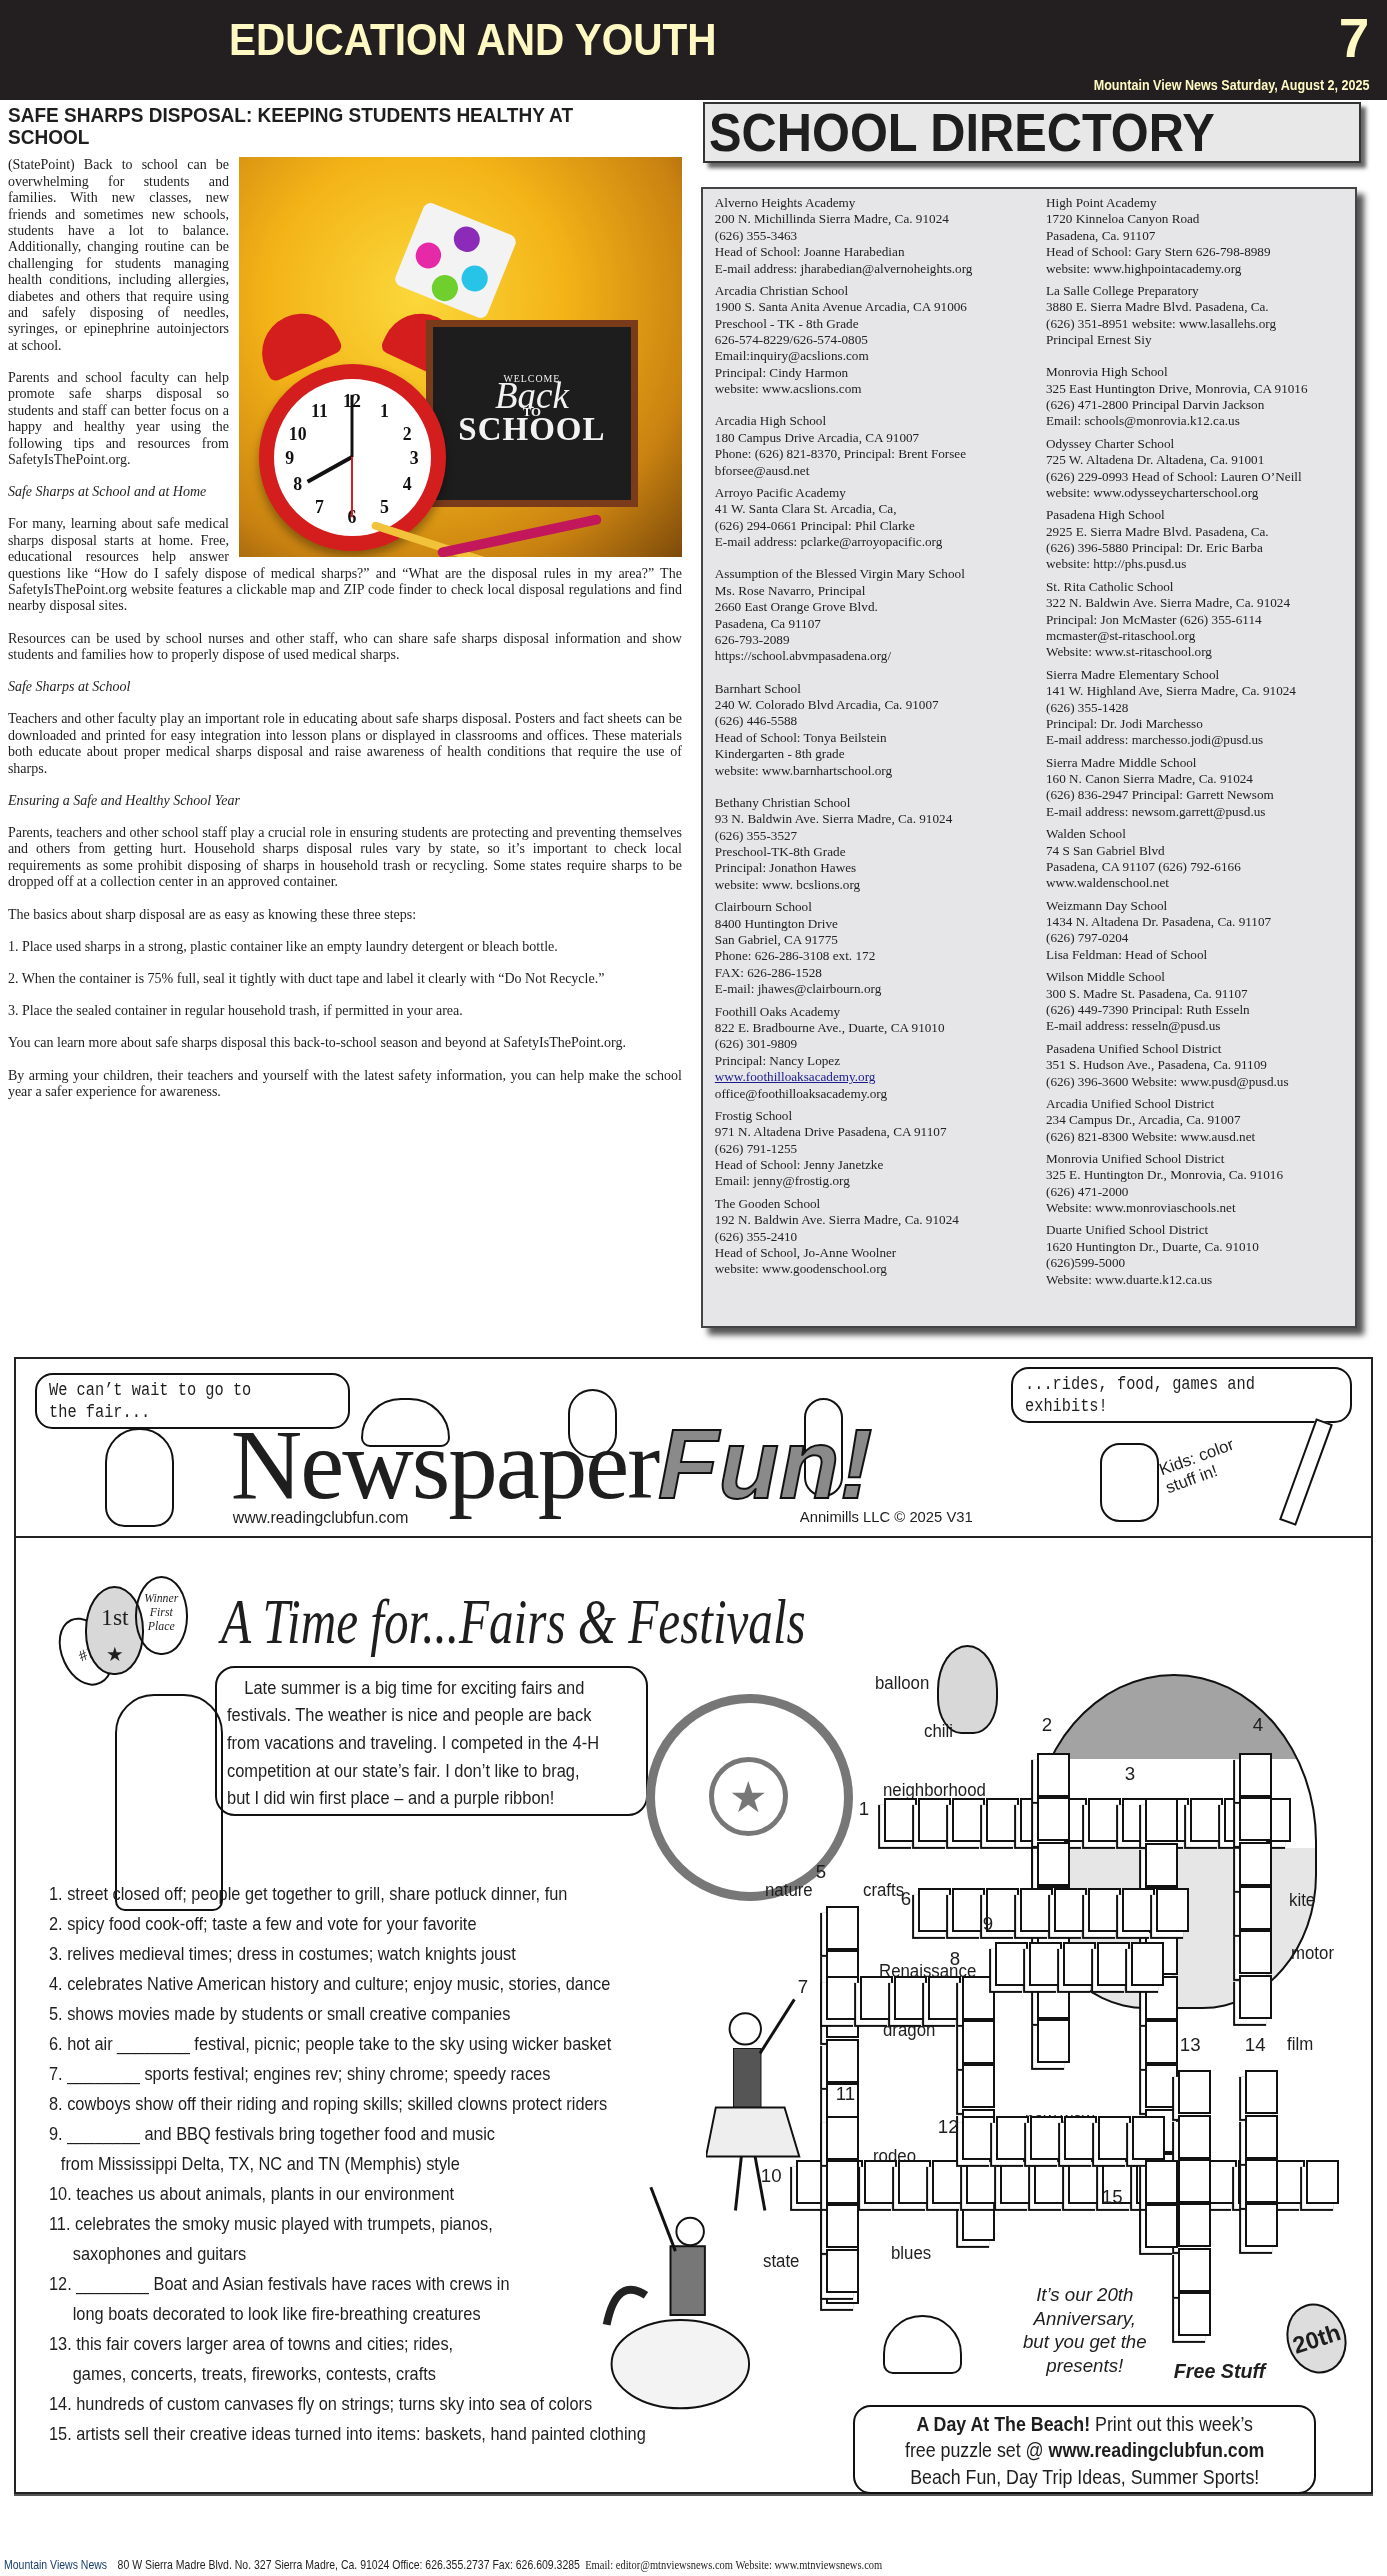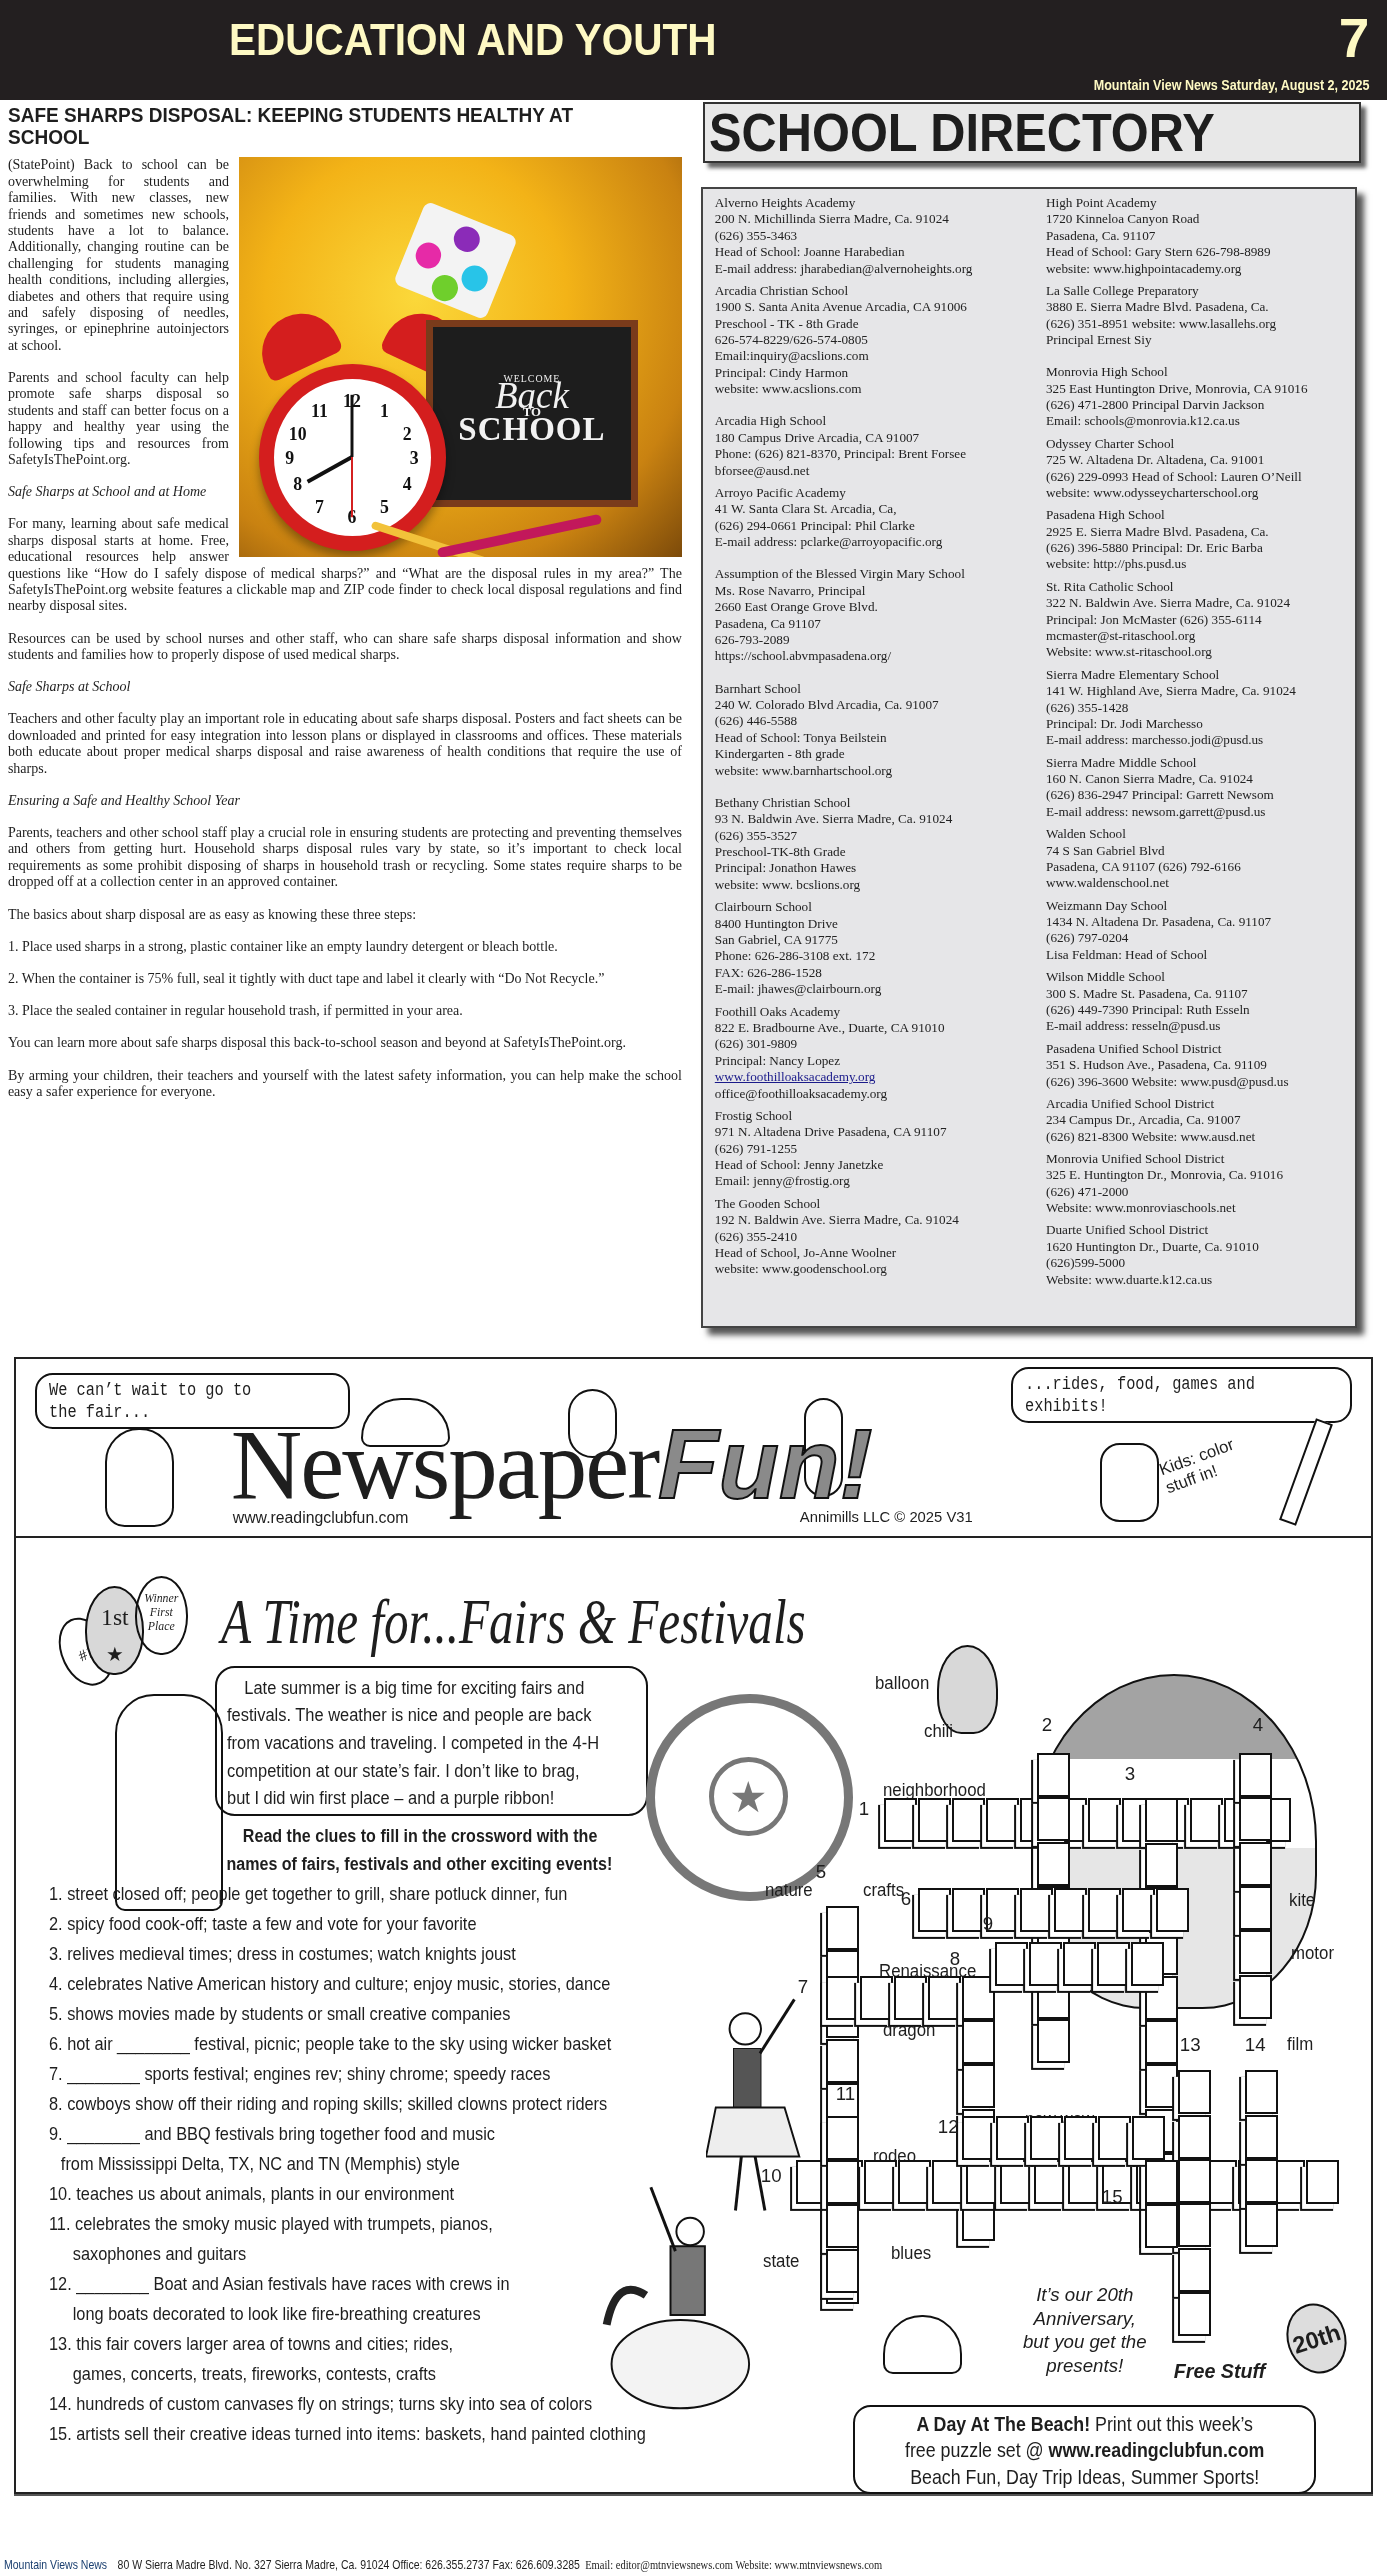--- a/index.html
+++ b/index.html
@@ -141,21 +141,21 @@
       <p>Resources can be used by school nurses and other staff, who can share safe sharps disposal information and show students and families how to properly dispose of used medical sharps.</p>
       <p class="sub">Safe Sharps at School</p>
       <p>Teachers and other faculty play an important role in educating about safe sharps disposal. Posters and fact sheets can be downloaded and printed for easy integration into lesson plans or displayed in classrooms and offices. These materials both educate about proper medical sharps disposal and raise awareness of health conditions that require the use of sharps.</p>
       <p class="sub">Ensuring a Safe and Healthy School Year</p>
       <p>Parents, teachers and other school staff play a crucial role in ensuring students are protecting and preventing themselves and others from getting hurt. Household sharps disposal rules vary by state, so it’s important to check local requirements as some prohibit disposing of sharps in household trash or recycling. Some states require sharps to be dropped off at a collection center in an approved container.</p>
       <p>The basics about sharp disposal are as easy as knowing these three steps:</p>
       <p>1. Place used sharps in a strong, plastic container like an empty laundry detergent or bleach bottle.</p>
       <p>2. When the container is 75% full, seal it tightly with duct tape and label it clearly with “Do Not Recycle.”</p>
       <p>3. Place the sealed container in regular household trash, if permitted in your area.</p>
       <p>You can learn more about safe sharps disposal this back-to-school season and beyond at SafetyIsThePoint.org.</p>
-      <p>By arming your children, their teachers and yourself with the latest safety information, you can help make the school easy a safer experience for everyone.</p>
+      <p>By arming your children, their teachers and yourself with the latest safety information, you can help make the school year a safer experience for awareness.</p>
     </div>
 </article>
 
 <div class="dir-title"><span>SCHOOL DIRECTORY</span></div>
 <section class="dir-box">
   <div class="dir-col left" id="dir-left">
       <div class="entry">
         <div class="line">Alverno Heights Academy</div>
         <div class="line">200 N. Michillinda  Sierra Madre, Ca. 91024</div>
         <div class="line">(626) 355-3463</div>
@@ -362,24 +362,20 @@
   <div class="puzzle-title">A Time for...Fairs &amp; Festivals</div>
 
   <div class="intro-bubble">
     <span style="padding-left:19.7px">Late summer is a big time for exciting fairs and</span>
     <span>festivals. The weather is nice and people are back</span>
     <span>from vacations and traveling. I competed in the 4-H</span>
     <span>competition at our state’s fair. I don’t like to brag,</span>
     <span>but I did win first place – and a purple ribbon!</span>
   </div>
 
-  <div class="instructions">
-    <span>Read the clues to fill in the crossword with the</span><br>
-    <span>names of fairs, festivals and other exciting events!</span>
-  </div>
 
   <div class="clues" id="clues">
       <div class="clue">1. street closed off; people get together to grill, share potluck dinner, fun</div>
       <div class="clue">2. spicy food cook-off; taste a few and vote for your favorite</div>
       <div class="clue">3. relives medieval times; dress in costumes; watch knights joust</div>
       <div class="clue">4. celebrates Native American history and culture; enjoy music, stories, dance</div>
       <div class="clue">5. shows movies made by students or small creative companies</div>
       <div class="clue">6. hot air ________ festival, picnic; people take to the sky using wicker basket</div>
       <div class="clue">7. ________ sports festival; engines rev; shiny chrome; speedy races</div>
       <div class="clue">8. cowboys show off their riding and roping skills; skilled clowns protect riders</div>

